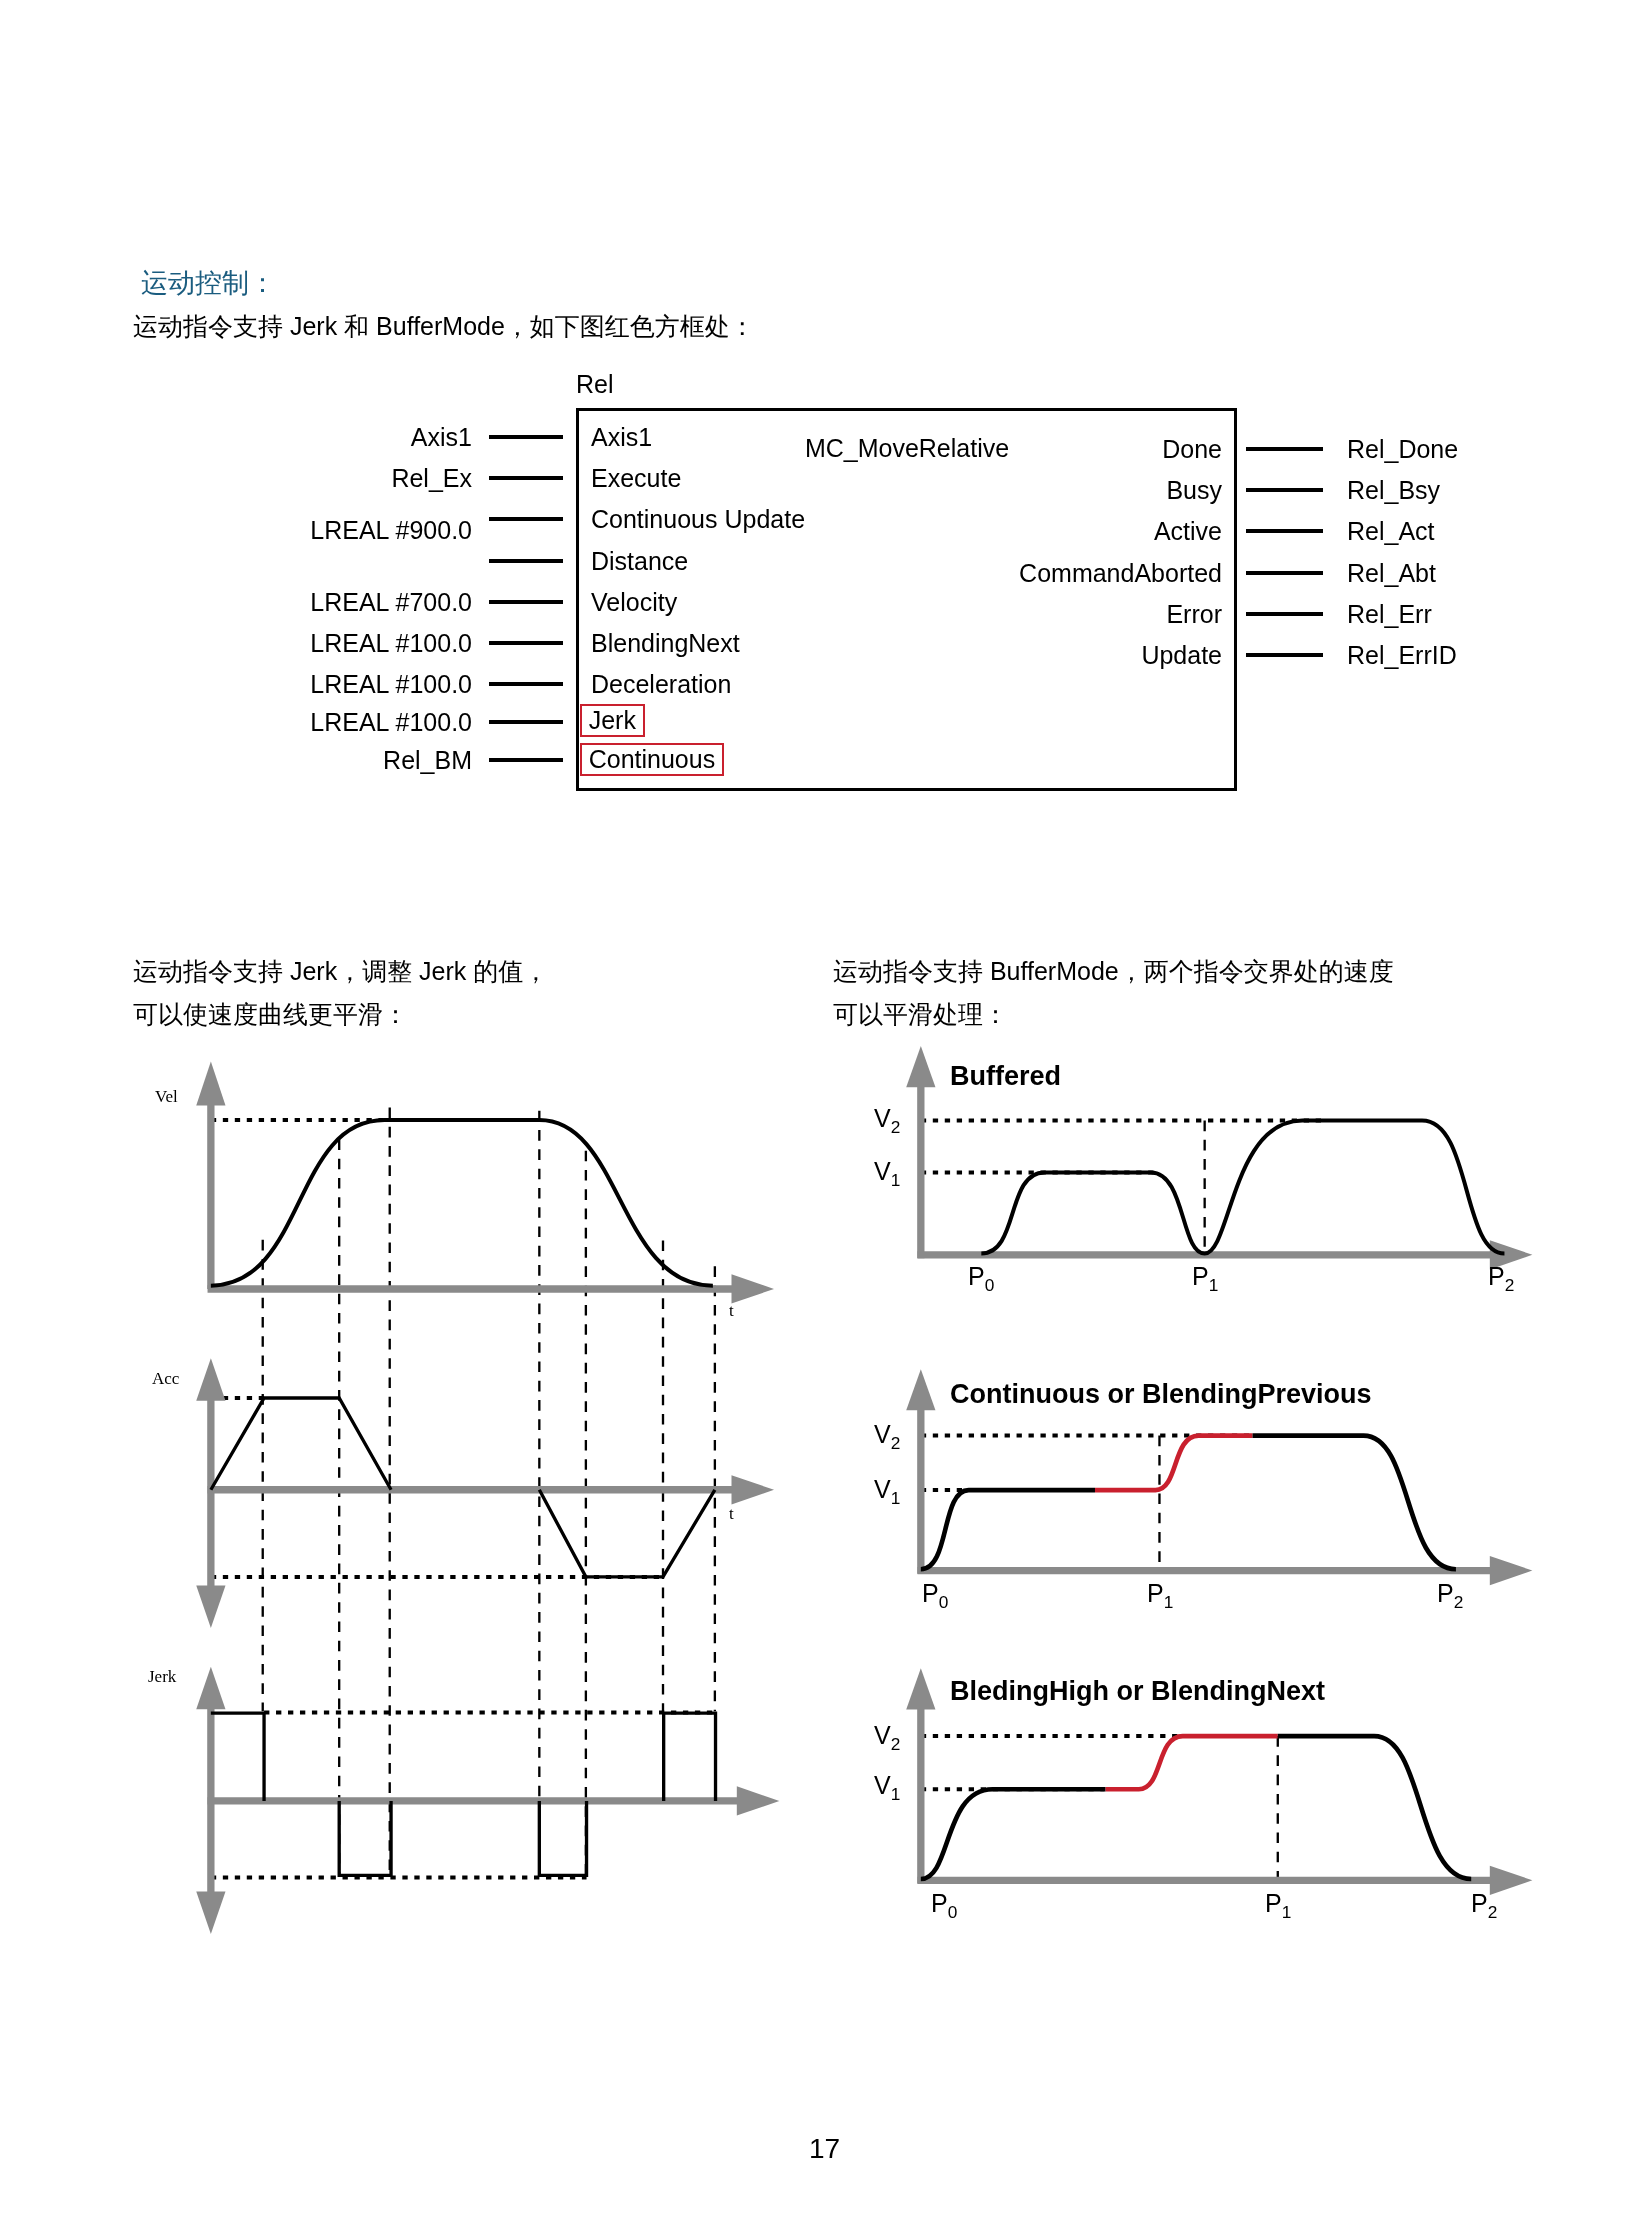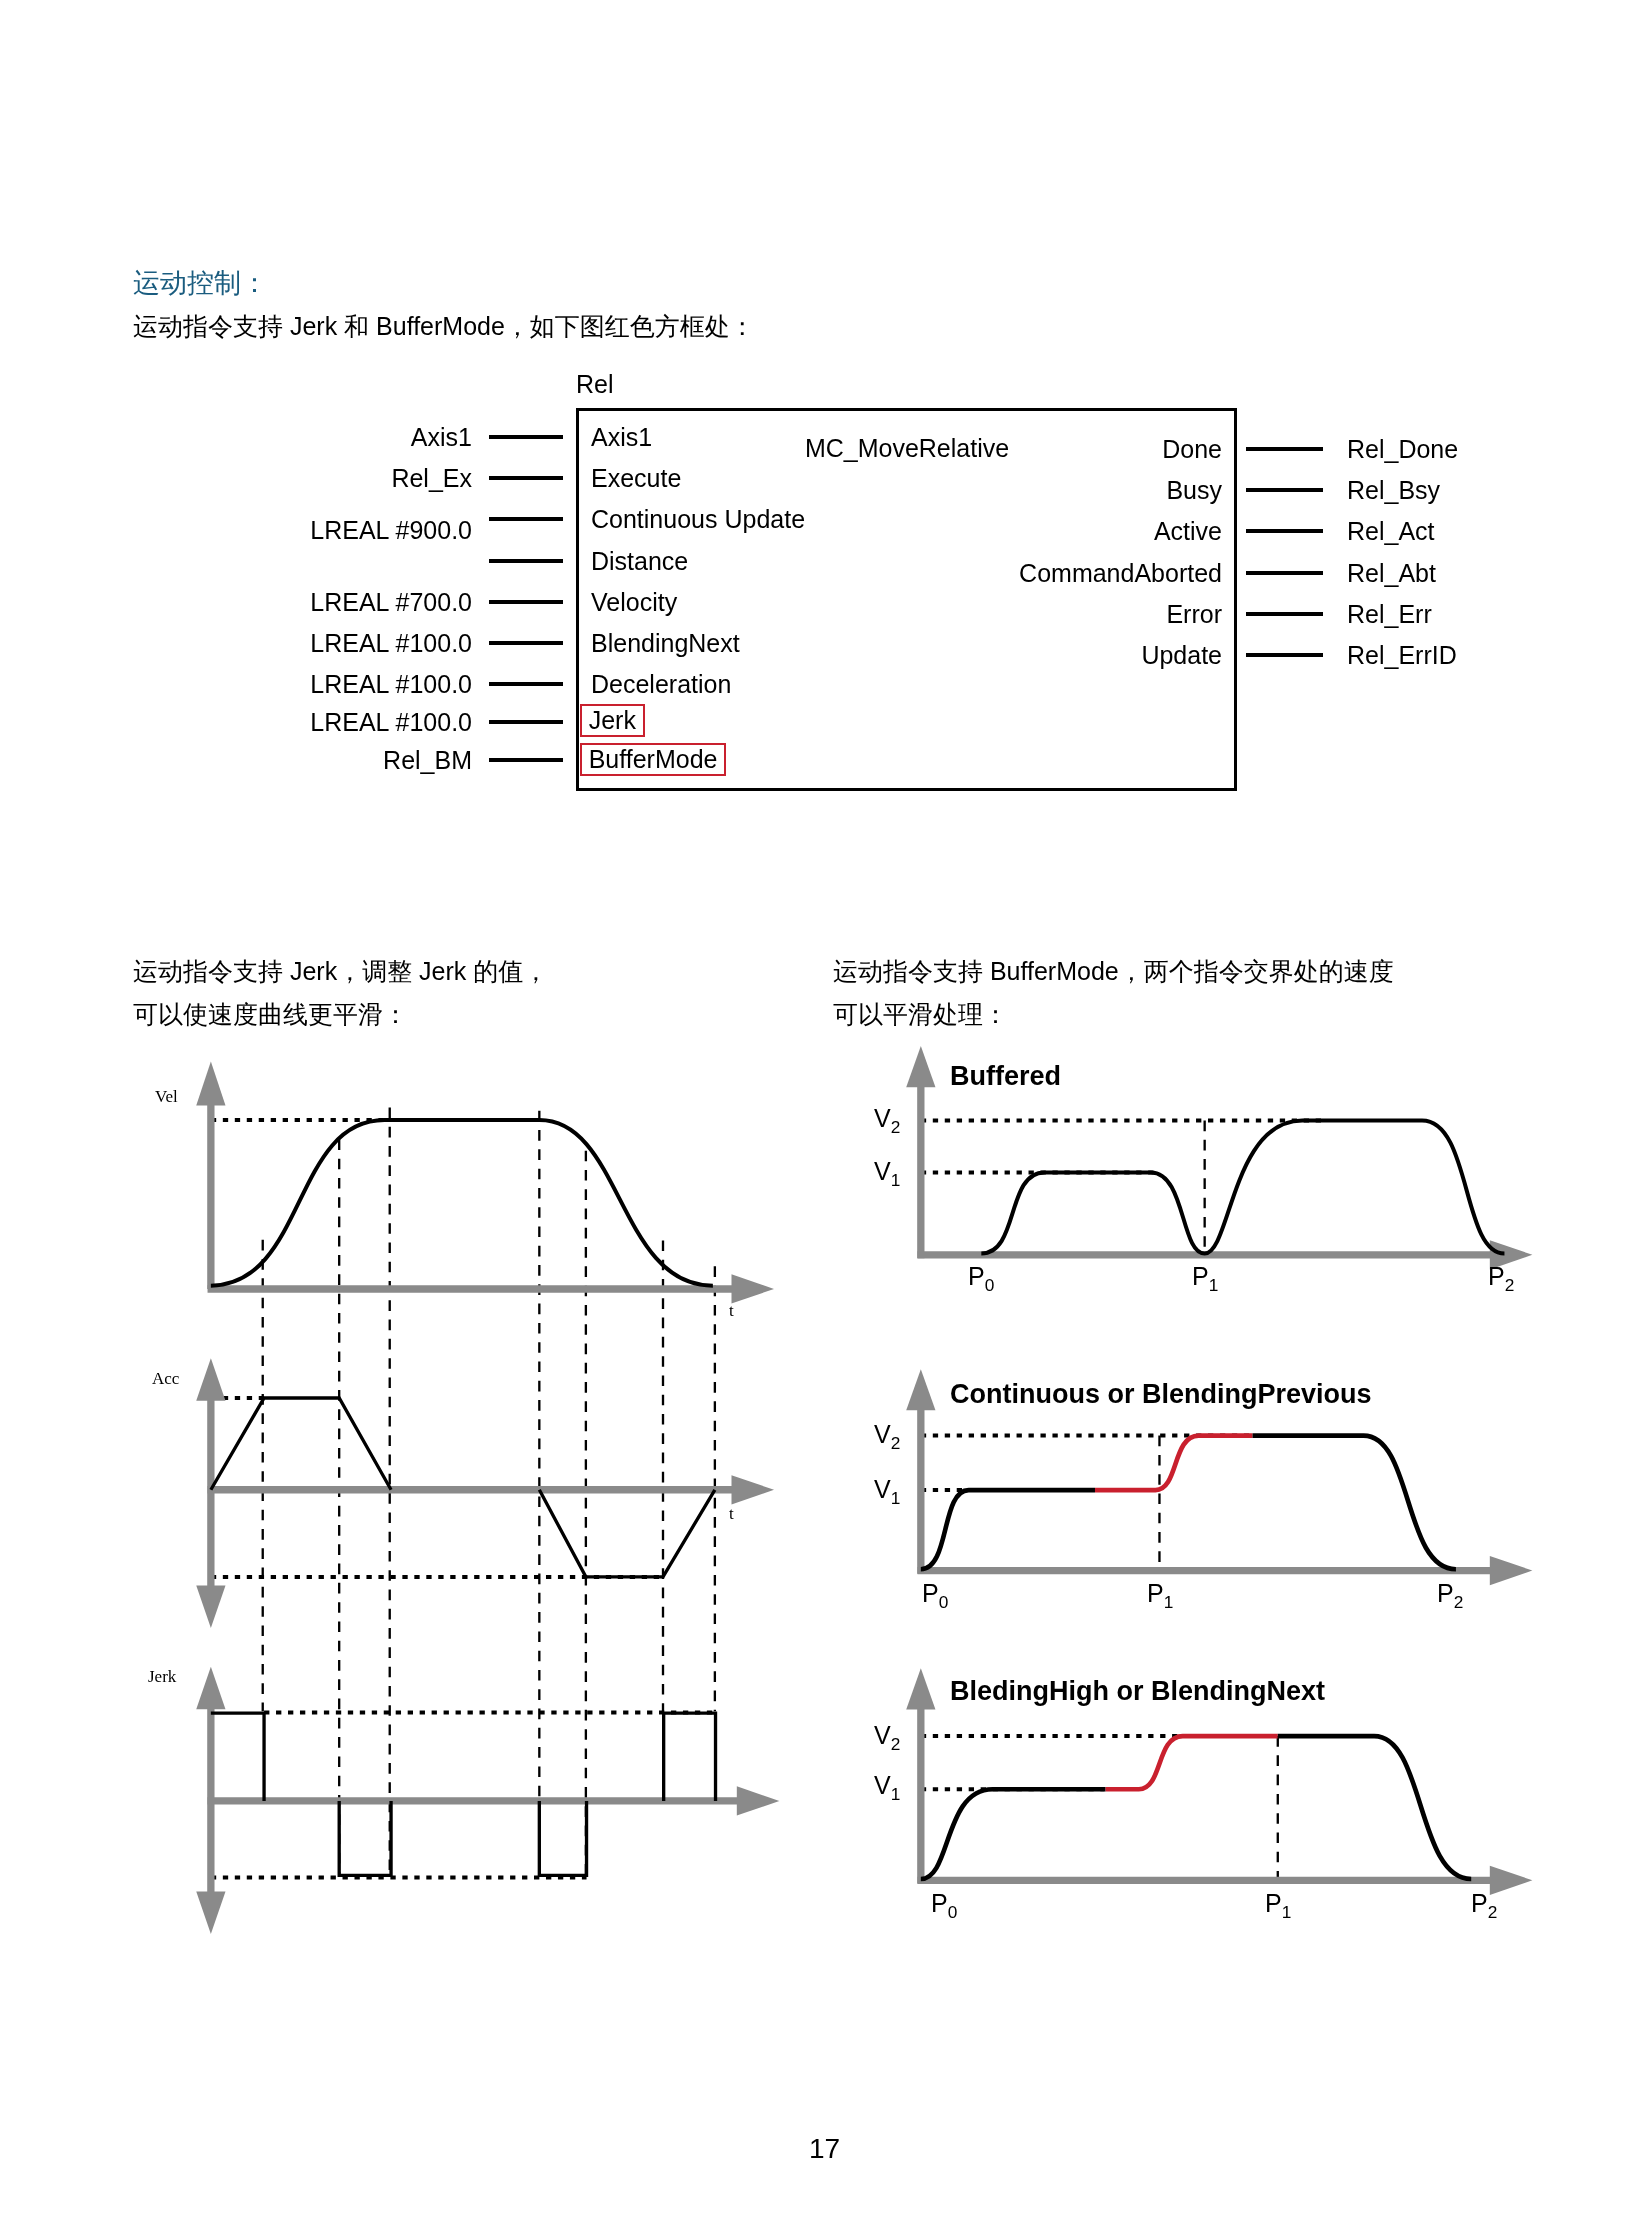--- a/index.html
+++ b/index.html
@@ -2,21 +2,21 @@
 <html style="font-size:10.6px"><head>
 <meta charset="utf-8">
 <style>
   html,body{margin:0;padding:0;background:#ffffff;}
   body{
     width:1649px;height:2239px;position:relative;overflow:hidden;
     font-family:"Liberation Sans","DejaVu Sans",sans-serif;color:#000;
   }
   .abs{position:absolute;}
   .cn{font-size:25px;line-height:32px;white-space:nowrap;}
-  .section-title{color:#1a5c7f;font-size:27px;line-height:33px;white-space:nowrap;}
+  .section-title{color:#1a5c7f;font-size:27px;line-height:33px;white-space:nowrap;margin-left:8px;}
   .fbd-text{font-size:25px;line-height:32px;white-space:nowrap;}
   .fbd-right{text-align:right;}
   .red-box{border:2.7px solid #c9202e;padding:0 6.7px;line-height:29px;font-size:25px;white-space:nowrap;display:inline-block;}
   .block{border:3.3px solid #000;background:#fff;}
   .pin-dash{background:#000;height:4px;}
   .axis-label{font-size:17px;line-height:27px;white-space:nowrap;font-family:Liberation Serif, serif;}
   .chart-title{font-size:27px;font-weight:bold;line-height:31px;white-space:nowrap;}
   .lvl{font-size:25px;line-height:31px;white-space:nowrap;}
   .lvl sub{font-size:17.3px;}
   .page-num{width:1649px;text-align:center;font-size:28px;line-height:33px;}
@@ -33,21 +33,21 @@
 <div class="abs fbd-text" style="left:576px;top:432px;width:662px;text-align:center">MC_MoveRelative</div>
 
 <div class="abs fbd-text" style="left:591px;top:421px">Axis1</div>
 <div class="abs fbd-text" style="left:591px;top:462px">Execute</div>
 <div class="abs fbd-text" style="left:591px;top:503px">Continuous Update</div>
 <div class="abs fbd-text" style="left:591px;top:545px">Distance</div>
 <div class="abs fbd-text" style="left:591px;top:586px">Velocity</div>
 <div class="abs fbd-text" style="left:591px;top:627px">BlendingNext</div>
 <div class="abs fbd-text" style="left:591px;top:668px">Deceleration</div>
 <div class="abs red-box" style="left:580px;top:704px"><span>Jerk</span></div>
-<div class="abs red-box" style="left:580px;top:743px"><span>BufferMode</span></div>
+<div class="abs red-box" style="left:580px;top:743px"><span>Continuous</span></div>
 
 <div class="abs fbd-text fbd-right" style="right:427px;top:433px">Done</div>
 <div class="abs fbd-text fbd-right" style="right:427px;top:474px">Busy</div>
 <div class="abs fbd-text fbd-right" style="right:427px;top:515px">Active</div>
 <div class="abs fbd-text fbd-right" style="right:427px;top:557px">CommandAborted</div>
 <div class="abs fbd-text fbd-right" style="right:427px;top:598px">Error</div>
 <div class="abs fbd-text fbd-right" style="right:427px;top:639px">Update</div>
 
 <div class="abs fbd-text fbd-right" style="right:1177px;top:421px">Axis1</div>
 <div class="abs fbd-text fbd-right" style="right:1177px;top:462px">Rel_Ex</div>

